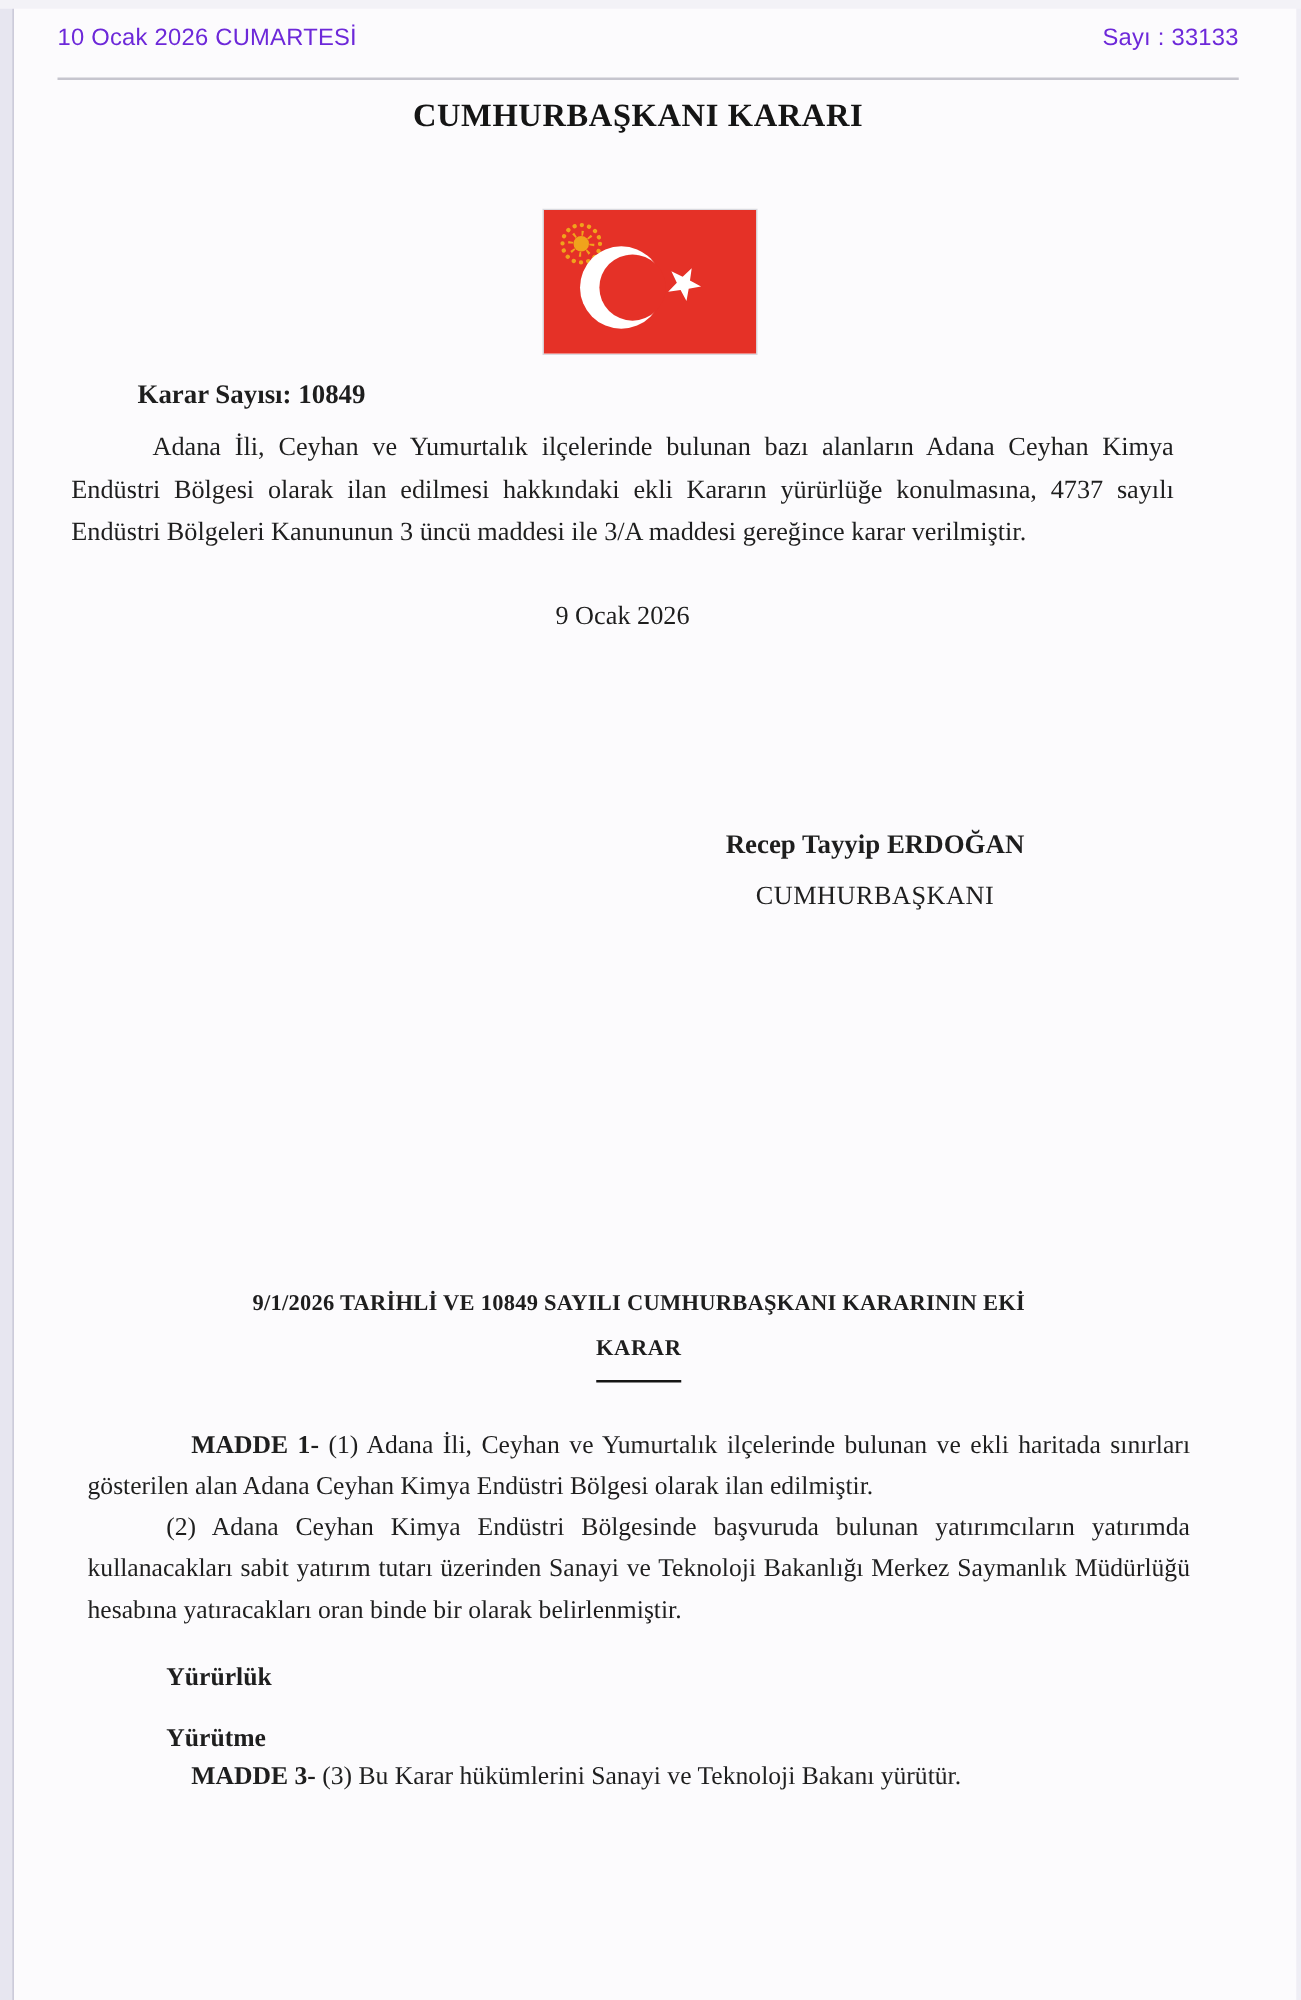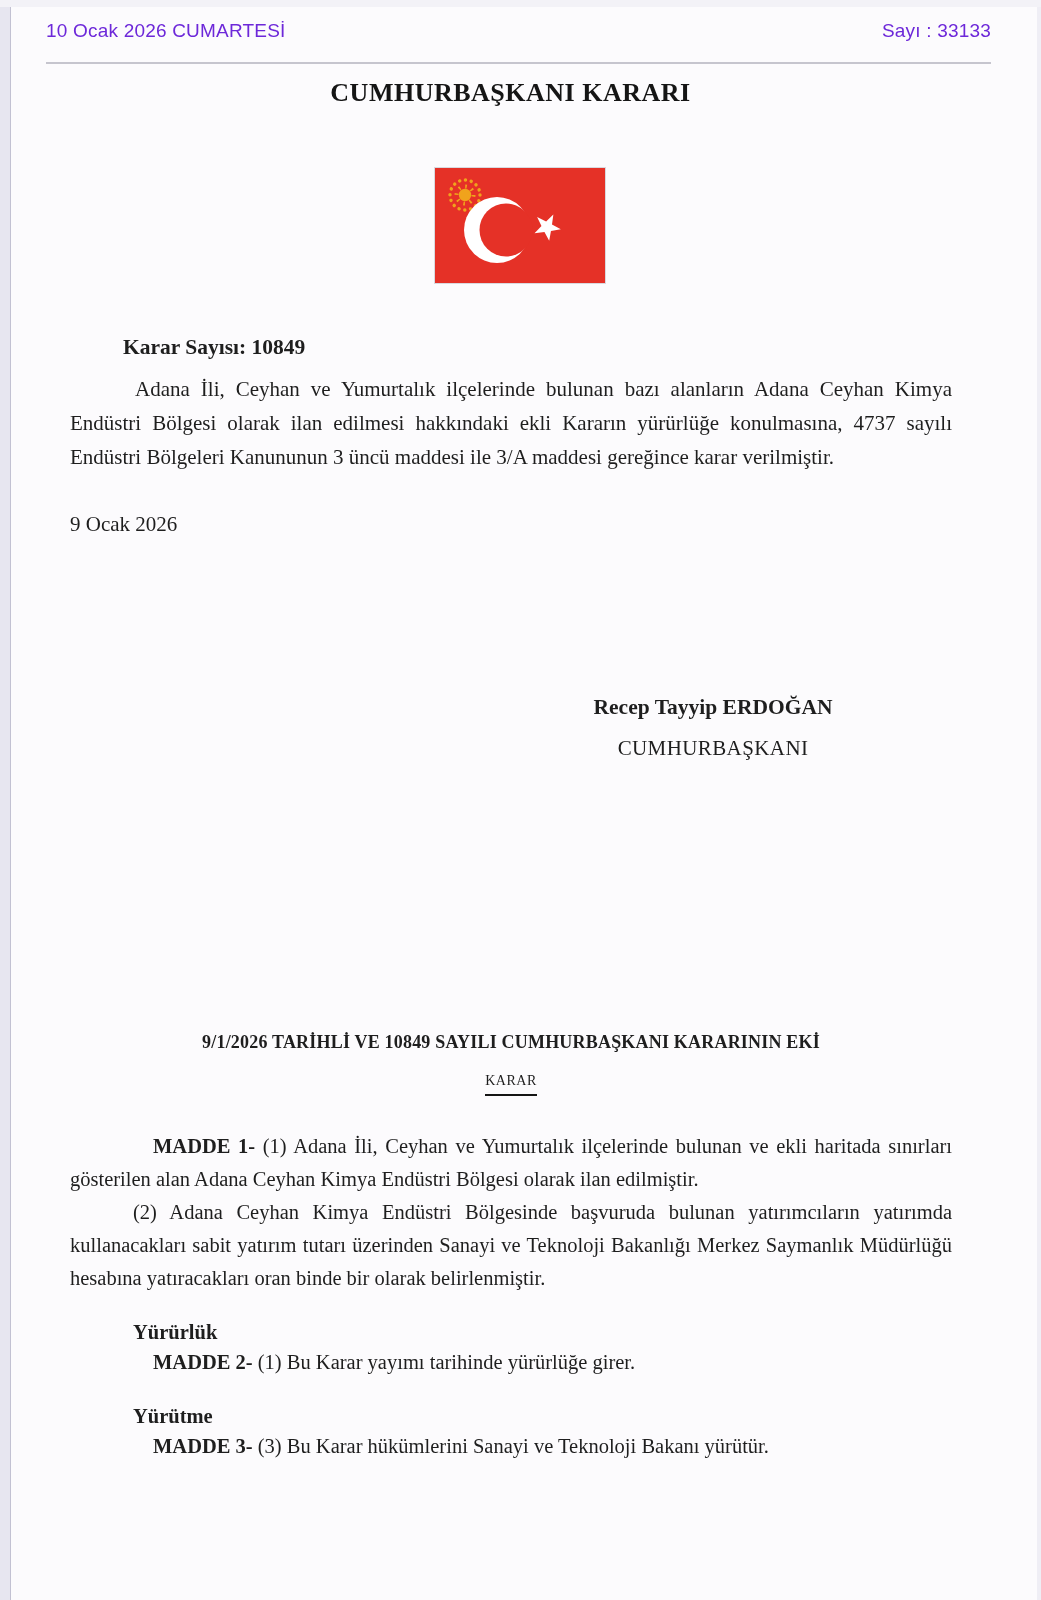--- a/index.html
+++ b/index.html
@@ -17,34 +17,34 @@
   .masthead{font-size:31px;font-weight:bold;color:#9a2231;letter-spacing:.5px;}
   .rule{position:absolute;top:62px;left:46px;right:50px;height:0;
         border-top:2px solid #c6c5ce;}
 
   .doc-title{position:absolute;top:78px;left:0;width:1021px;text-align:center;
              font-size:26px;font-weight:bold;letter-spacing:.5px;color:#151515;}
 
   .flag{position:absolute;top:168px;left:435px;width:170px;height:115px;
         box-shadow:0 0 0 1px #d9d9df;}
 
-  .decision{position:absolute;top:303px;left:70px;width:882px;font-size:21px;margin-top:32px;}
+  .decision{position:absolute;top:303px;left:57px;width:882px;font-size:21px;}
   .decision-number{font-weight:bold;margin:0 0 12px 53px;font-size:21.5px;}
   .decision-body{margin:0;text-align:justify;text-indent:65px;line-height:34px;}
-  .decision-date{margin-top:38px;font-size:21px;}
+  .decision-date{margin-top:38px;text-align:center;font-size:21px;}
   .signature{margin:150px 0 0 488px;width:310px;text-align:center;line-height:41px;}
   .signature .name{font-weight:bold;font-size:21.5px;}
   .signature .role{font-size:21px;letter-spacing:.4px;}
 
   .annex{position:absolute;top:1032px;left:70px;width:882px;font-size:20.5px;}
   .annex-heading{text-align:center;font-weight:bold;font-size:18px;margin:0 0 14px 0;
                  letter-spacing:.2px;}
   .annex-title{text-align:center;margin:0 0 34px 0;}
-  .annex-title span{display:inline-block;font-weight:normal;font-size:14px;
-                    border-bottom:2px solid #151515;padding-bottom:5px;letter-spacing:.5px;}
+  .annex-title span{display:inline-block;font-weight:bold;font-size:18px;
+                    border-bottom:2px solid #151515;padding-bottom:15px;letter-spacing:.5px;}
   .annex-subject{font-weight:bold;margin:0 0 2px 63px;}
   .annex p.article{margin:0;text-align:justify;text-indent:63px;line-height:33px;}
   .sec-title{font-weight:bold;margin:26px 0 2px 63px;}
   .sec-line{margin:0 0 0 63px;line-height:33px;}
   b{font-weight:bold;margin-left:20px;}
 </style>
 </head>
 <body>
 
 <div class="page">
@@ -86,18 +86,17 @@
 
   <div class="annex">
     <p class="annex-heading">9/1/2026 TARİHLİ VE 10849 SAYILI CUMHURBAŞKANI KARARININ EKİ</p>
     <p class="annex-title"><span>KARAR</span></p>
 
 
     <p class="article"><b>MADDE 1-</b><span> (1) Adana İli, Ceyhan ve Yumurtalık ilçelerinde bulunan ve ekli haritada sınırları gösterilen alan Adana Ceyhan Kimya Endüstri Bölgesi olarak ilan edilmiştir.</span></p>
     <p class="article">(2) Adana Ceyhan Kimya Endüstri Bölgesinde başvuruda bulunan yatırımcıların yatırımda kullanacakları sabit yatırım tutarı üzerinden Sanayi ve Teknoloji Bakanlığı Merkez Saymanlık Müdürlüğü hesabına yatıracakları oran binde bir olarak belirlenmiştir.</p>
 
     <p class="sec-title">Yürürlük</p>
-    <p class="sec-line"><b>MADDE 2-</b><span> (1) Bu Karar yayımı tarihinde yürürlüğe girer.</span></p>
 
     <p class="sec-title">Yürütme</p>
     <p class="sec-line"><b>MADDE 3-</b><span> (3) Bu Karar hükümlerini Sanayi ve Teknoloji Bakanı yürütür.</span></p>
   </div>
 </div>
 
 </body></html>

